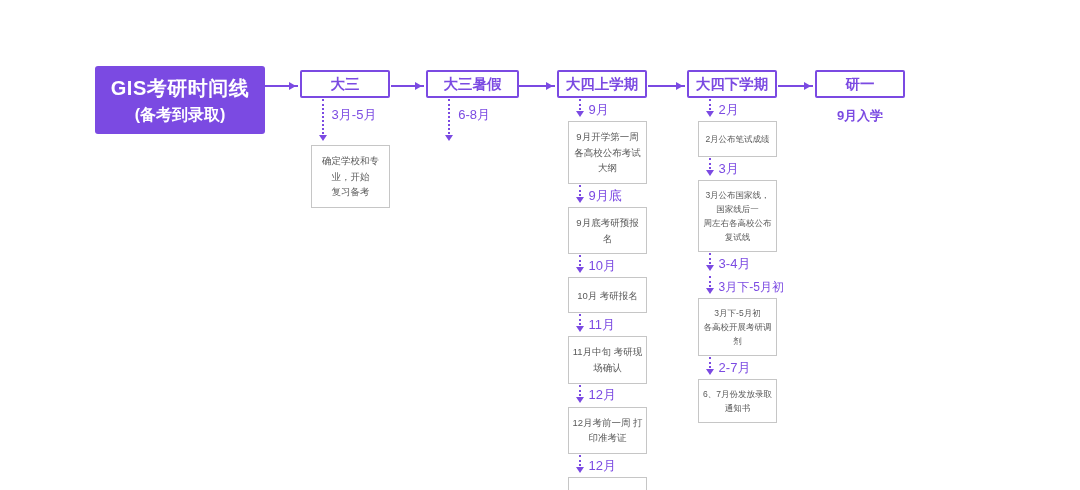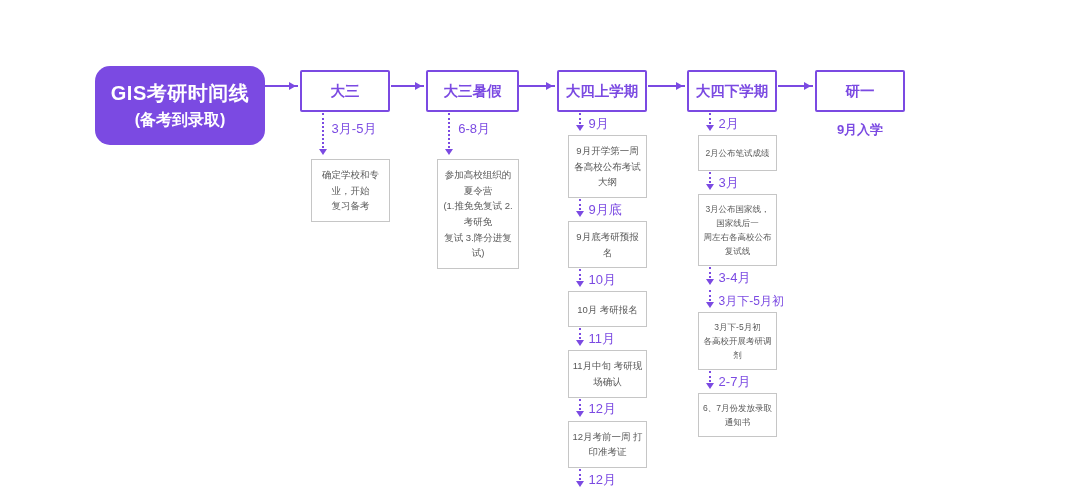--- a/index.html
+++ b/index.html
@@ -5,34 +5,34 @@
   :root{
     --purple:#7B4AE2;
     --detail-border:#C6C6C6;
     --detail-text:#595959;
   }
   html,body{margin:0;padding:0;background:#fff;}
   body{font-family:"Liberation Sans","DejaVu Sans",sans-serif;}
   .canvas{position:relative;width:1080px;height:490px;background:#fff;overflow:hidden;}
 
   
-  .title-box{position:absolute;left:95px;top:66px;width:170px;height:79px;
-    background:var(--purple);border-radius:15px;display:flex;flex-direction:column;
+  .title-box{position:absolute;left:95px;top:66px;width:170px;height:68px;
+    background:var(--purple);border-radius:3px;display:flex;flex-direction:column;
     align-items:center;justify-content:center;color:#fff;}
   .title-main{font-size:20px;font-weight:bold;letter-spacing:.5px;}
   .title-sub{font-size:16px;font-weight:bold;margin-top:3px;}
 
   
   .harrow{position:absolute;top:85px;height:0;border-top:2px solid var(--purple);}
   .harrow::after{content:"";position:absolute;right:-2px;top:-5px;width:0;height:0;
     border:4px solid transparent;border-left:7px solid var(--purple);}
 
   
   .col{position:absolute;top:70px;display:flex;flex-direction:column;}
-  .stage-box{height:42px;box-sizing:border-box;border:2px solid var(--purple);
+  .stage-box{height:28px;box-sizing:border-box;border:2px solid var(--purple);
     border-radius:2px;background:#fff;display:flex;align-items:center;justify-content:center;
     color:var(--purple);font-weight:bold;font-size:14.5px;white-space:nowrap;}
   .caption{margin-top:9px;text-align:center;color:var(--purple);font-weight:bold;font-size:13px;}
 
   
   .connector{position:relative;height:23px;}
   .connector.tall{height:47px;}
   .connector::before{content:"";position:absolute;left:24%;top:1px;bottom:7px;
     border-left:2px dotted var(--purple);}
   .connector::after{content:"";position:absolute;left:calc(24% - 3px);bottom:0;width:0;height:0;
@@ -75,23 +75,20 @@
 复习备考</div>
   </div>
 
   <div class="col" style="left:426px;width:93px">
     <div class="stage-box">
       <span>大三暑假</span>
     </div>
     <div class="connector tall">
       <span class="month">6-8月</span>
     </div>
-    <div class="detail-box" style="min-height:58px">参加高校组织的夏令营
-(1.推免免复试 2.考研免
-复试 3.降分进复试)</div>
   </div>
 
   <div class="col" style="left:557px;width:90px">
     <div class="stage-box">
       <span>大四上学期</span>
     </div>
     <div class="connector">
       <span class="month">9月</span>
     </div>
     <div class="detail-box">9月开学第一周

